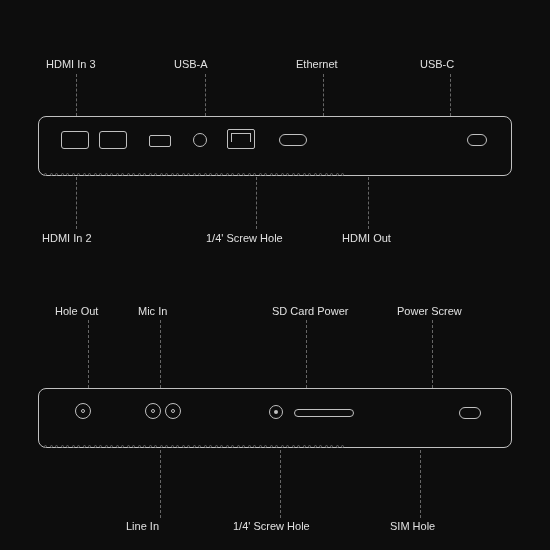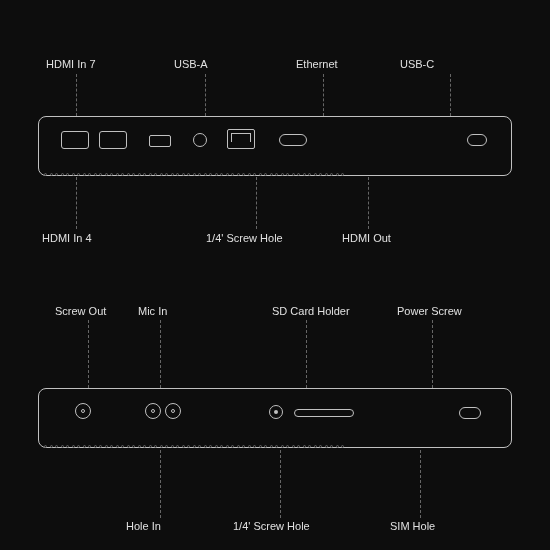--- a/index.html
+++ b/index.html
@@ -34,24 +34,24 @@
       position: absolute;
       border-left: 1px dashed #666;
     }
 
   </style>
 </head>
 <body>
 
 <div class="diagram">
 
-  <span class="label" style="left:46px;top:58px">HDMI In 7</span>
+  <span class="label" style="left:46px;top:58px">HDMI In 3</span>
   <span class="label" style="left:174px;top:58px">USB-A</span>
   <span class="label" style="left:296px;top:58px">Ethernet</span>
-  <span class="label" style="left:400px;top:58px">USB-C</span>
+  <span class="label" style="left:420px;top:58px">USB-C</span>
 
   <div class="dline" style="left:76px;top:74px;height:42px"></div>
 
   <div class="dline" style="left:205px;top:74px;height:42px"></div>
 
   <div class="dline" style="left:323px;top:74px;height:42px"></div>
 
   <div class="dline" style="left:450px;top:74px;height:42px"></div>
 
   <div style="position:absolute;left:38px;right:38px;top:116px;height:60px;border:1.5px solid #c0c0c0;border-radius:8px;background:transparent;">
@@ -133,27 +133,27 @@
       <div style="width: 3px; height: 3px; border-radius: 50%; border: 1px solid rgb(102, 102, 102); flex-shrink: 0;"></div>
       <div style="width: 3px; height: 3px; border-radius: 50%; border: 1px solid rgb(102, 102, 102); flex-shrink: 0;"></div>
     </div>
 
   <div class="dline" style="left:76px;top:177px;height:52px"></div>
 
   <div class="dline" style="left:256px;top:177px;height:52px"></div>
 
   <div class="dline" style="left:368px;top:177px;height:52px"></div>
 
-  <span class="label" style="left:42px;top:232px">HDMI In 4</span>
+  <span class="label" style="left:42px;top:232px">HDMI In 2</span>
   <span class="label" style="left:206px;top:232px">1/4' Screw Hole</span>
   <span class="label" style="left:342px;top:232px">HDMI Out</span>
 
-  <span class="label" style="left:55px;top:305px">Screw Out</span>
+  <span class="label" style="left:55px;top:305px">Hole Out</span>
   <span class="label" style="left:138px;top:305px">Mic In</span>
-  <span class="label" style="left:272px;top:305px">SD Card Holder</span>
+  <span class="label" style="left:272px;top:305px">SD Card Power</span>
   <span class="label" style="left:397px;top:305px">Power Screw</span>
 
   <div class="dline" style="left:88px;top:320px;height:68px"></div>
 
   <div class="dline" style="left:160px;top:320px;height:68px"></div>
 
   <div class="dline" style="left:306px;top:320px;height:68px"></div>
 
   <div class="dline" style="left:432px;top:320px;height:68px"></div>
 
@@ -236,17 +236,17 @@
       <div style="width: 3px; height: 3px; border-radius: 50%; border: 1px solid rgb(102, 102, 102); flex-shrink: 0;"></div>
       <div style="width: 3px; height: 3px; border-radius: 50%; border: 1px solid rgb(102, 102, 102); flex-shrink: 0;"></div>
     </div>
 
   <div class="dline" style="left:160px;top:450px;height:68px"></div>
 
   <div class="dline" style="left:280px;top:450px;height:68px"></div>
 
   <div class="dline" style="left:420px;top:450px;height:68px"></div>
 
-  <span class="label" style="left:126px;top:520px">Hole In</span>
+  <span class="label" style="left:126px;top:520px">Line In</span>
   <span class="label" style="left:233px;top:520px">1/4' Screw Hole</span>
   <span class="label" style="left:390px;top:520px">SIM Hole</span>
 
 </div>
 
 </body></html>

